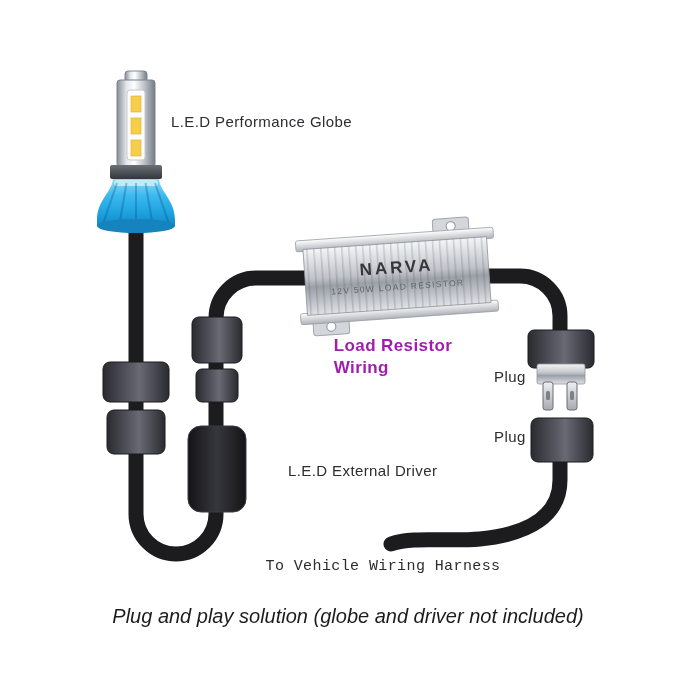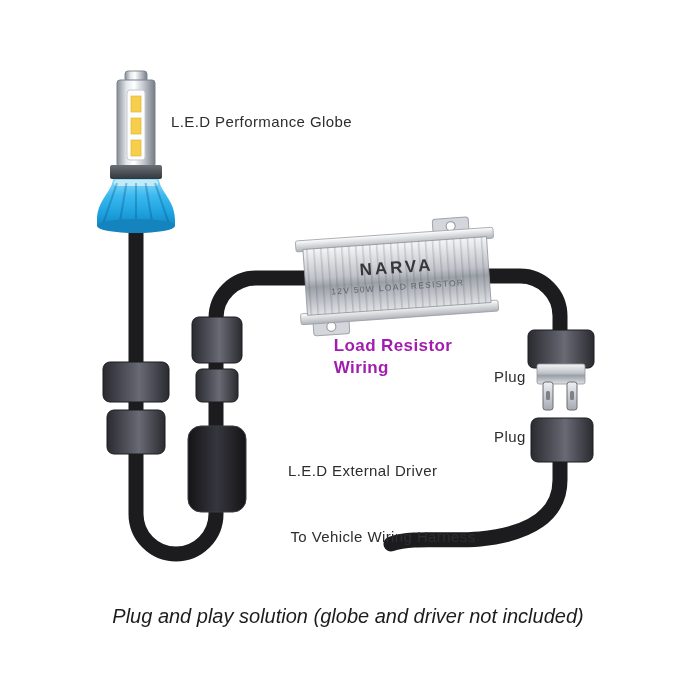--- a/index.html
+++ b/index.html
@@ -13,21 +13,21 @@
     white-space:nowrap;
   }
   .lbl-globe{left:171px;top:113px;}
   .lbl-resistor{
     left:393px;top:335px;transform:translateX(-50%);
     text-align:left;font-size:17px;font-weight:700;line-height:1.3;color:#a21caf;
   }
   .lbl-plug-top{left:494px;top:368px;}
   .lbl-plug-bottom{left:494px;top:428px;}
   .lbl-driver{left:256px;top:462px;margin-left:32px;}
-  .lbl-harness{left:383px;top:528px;transform:translateX(-50%);}
+  .lbl-harness{left:383px;top:558px;transform:translateX(-50%);font-family:Liberation Mono, monospace;}
   .caption{
     position:absolute;left:348px;top:605px;transform:translateX(-50%);
     font-size:20px;font-style:italic;color:#1c1c1e;white-space:nowrap;
   }
 </style>
 </head>
 <body>
 
 <div class="canvas">
 

